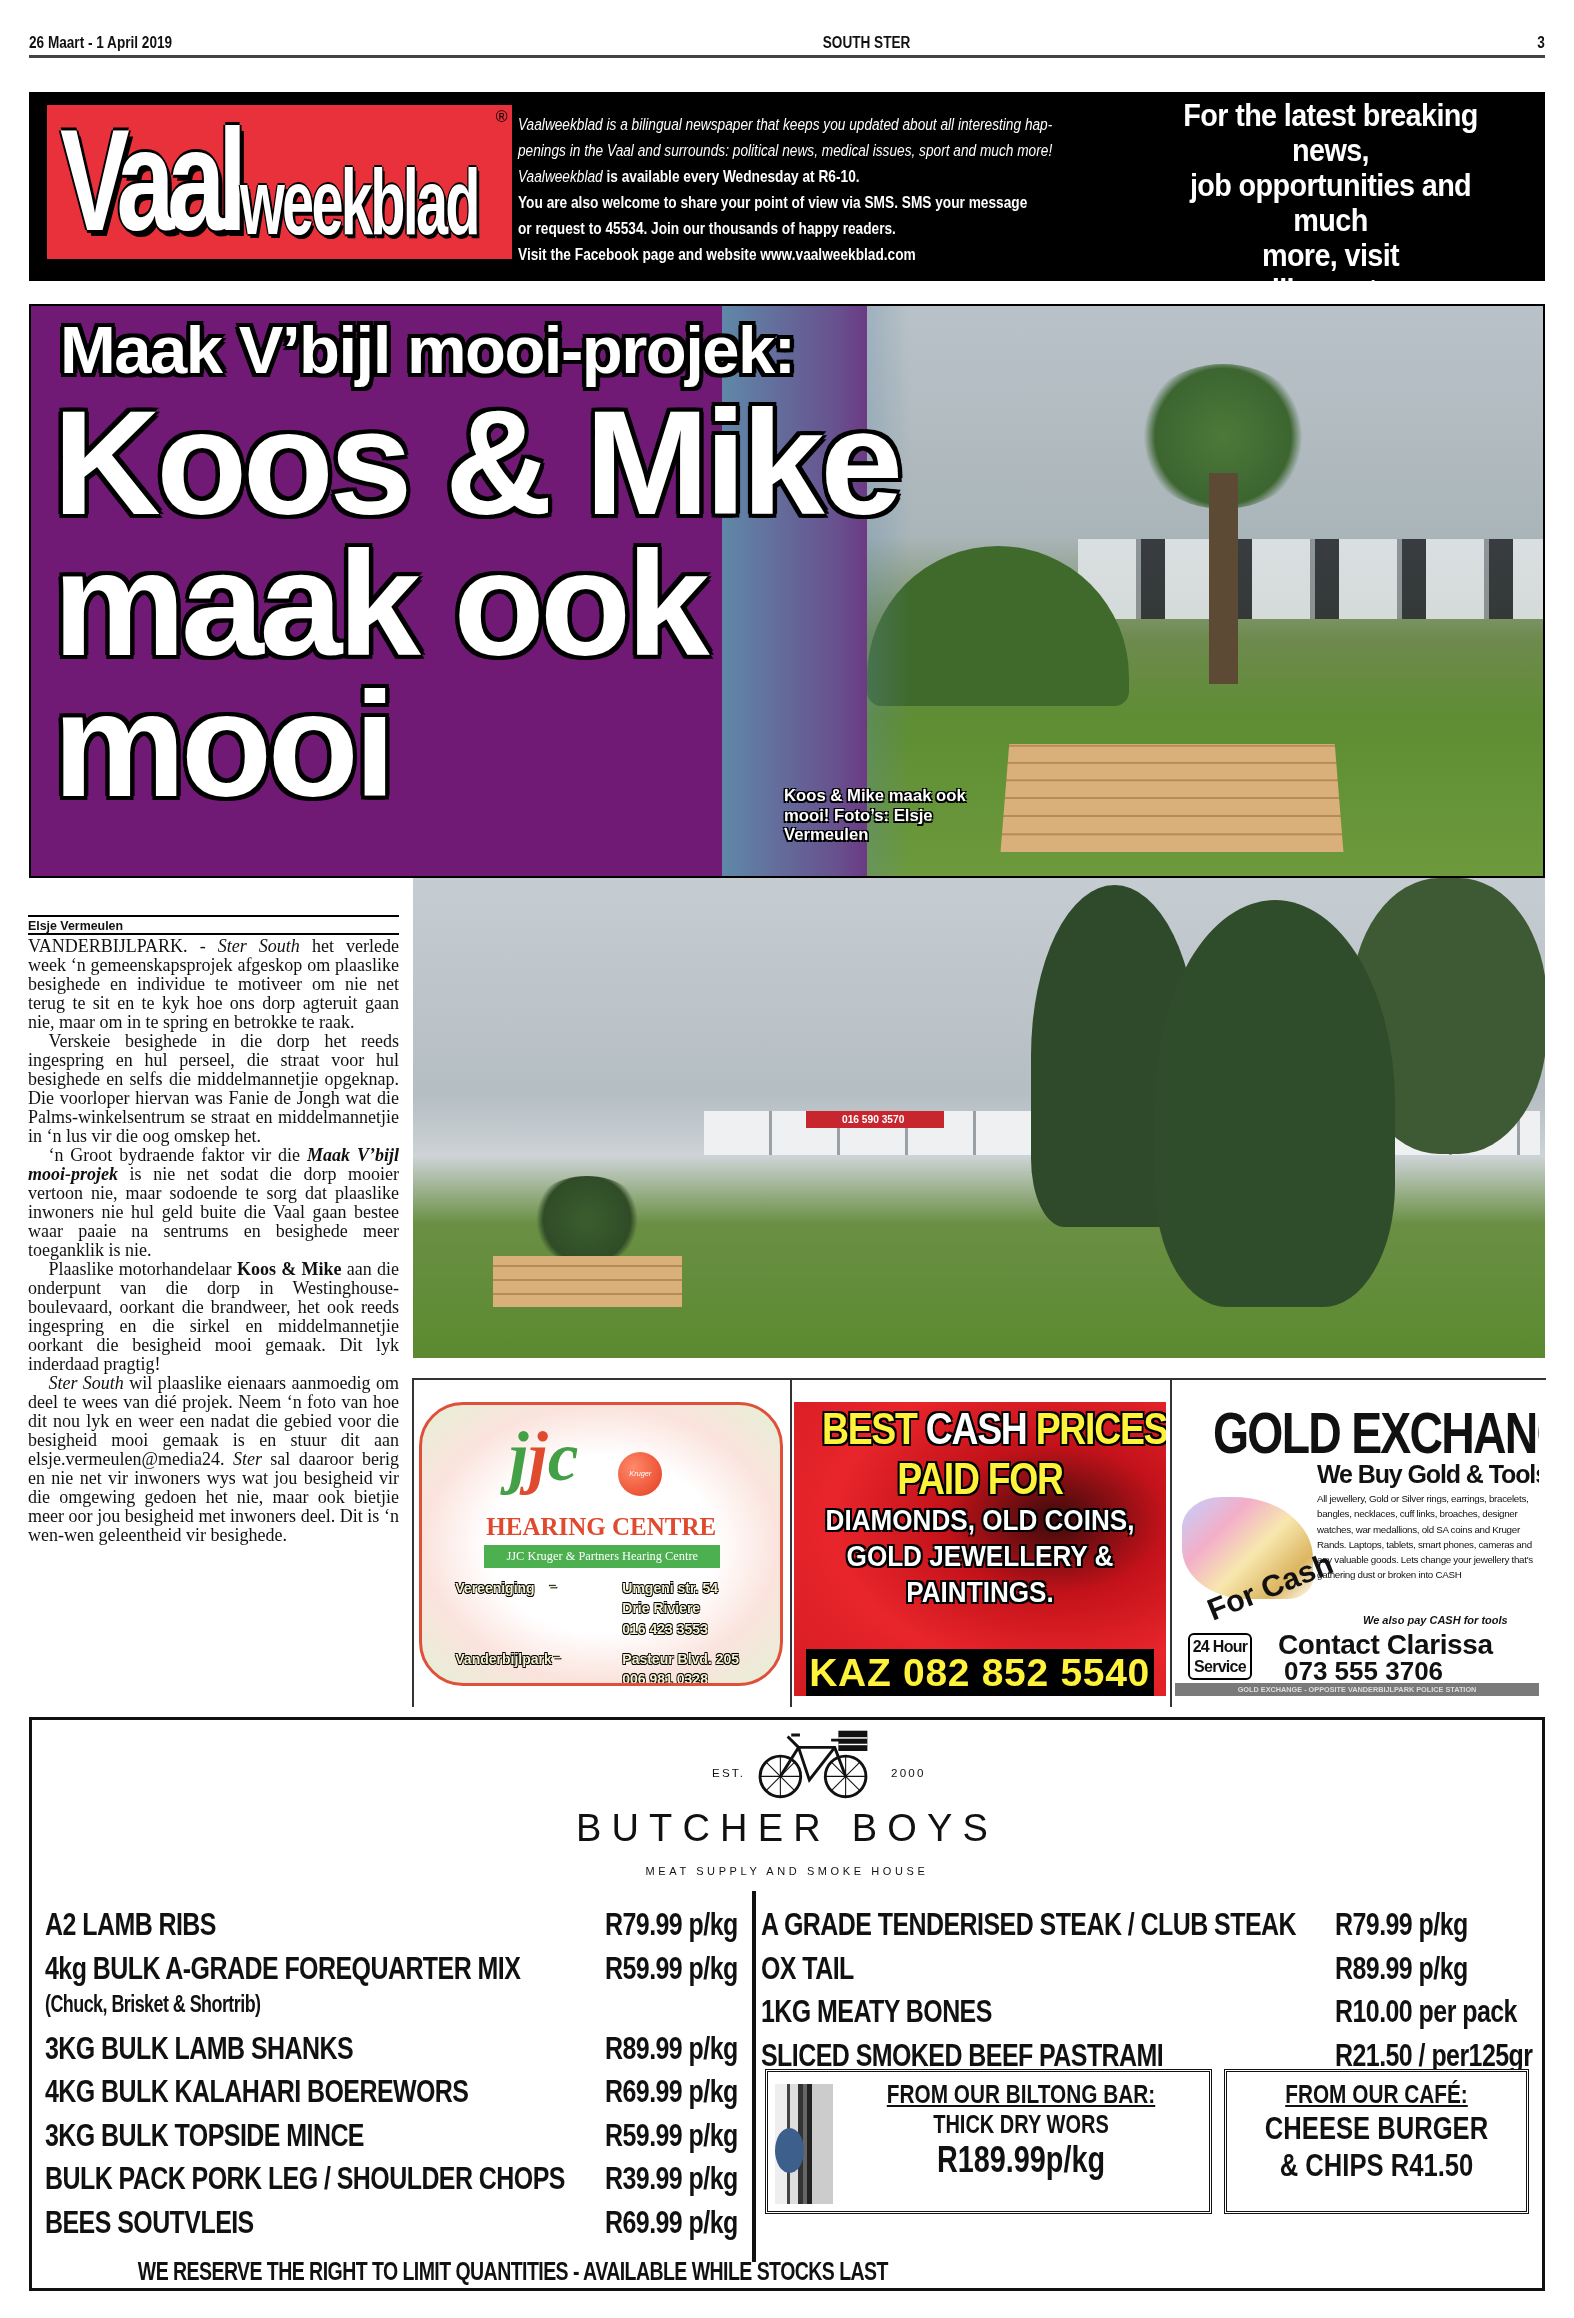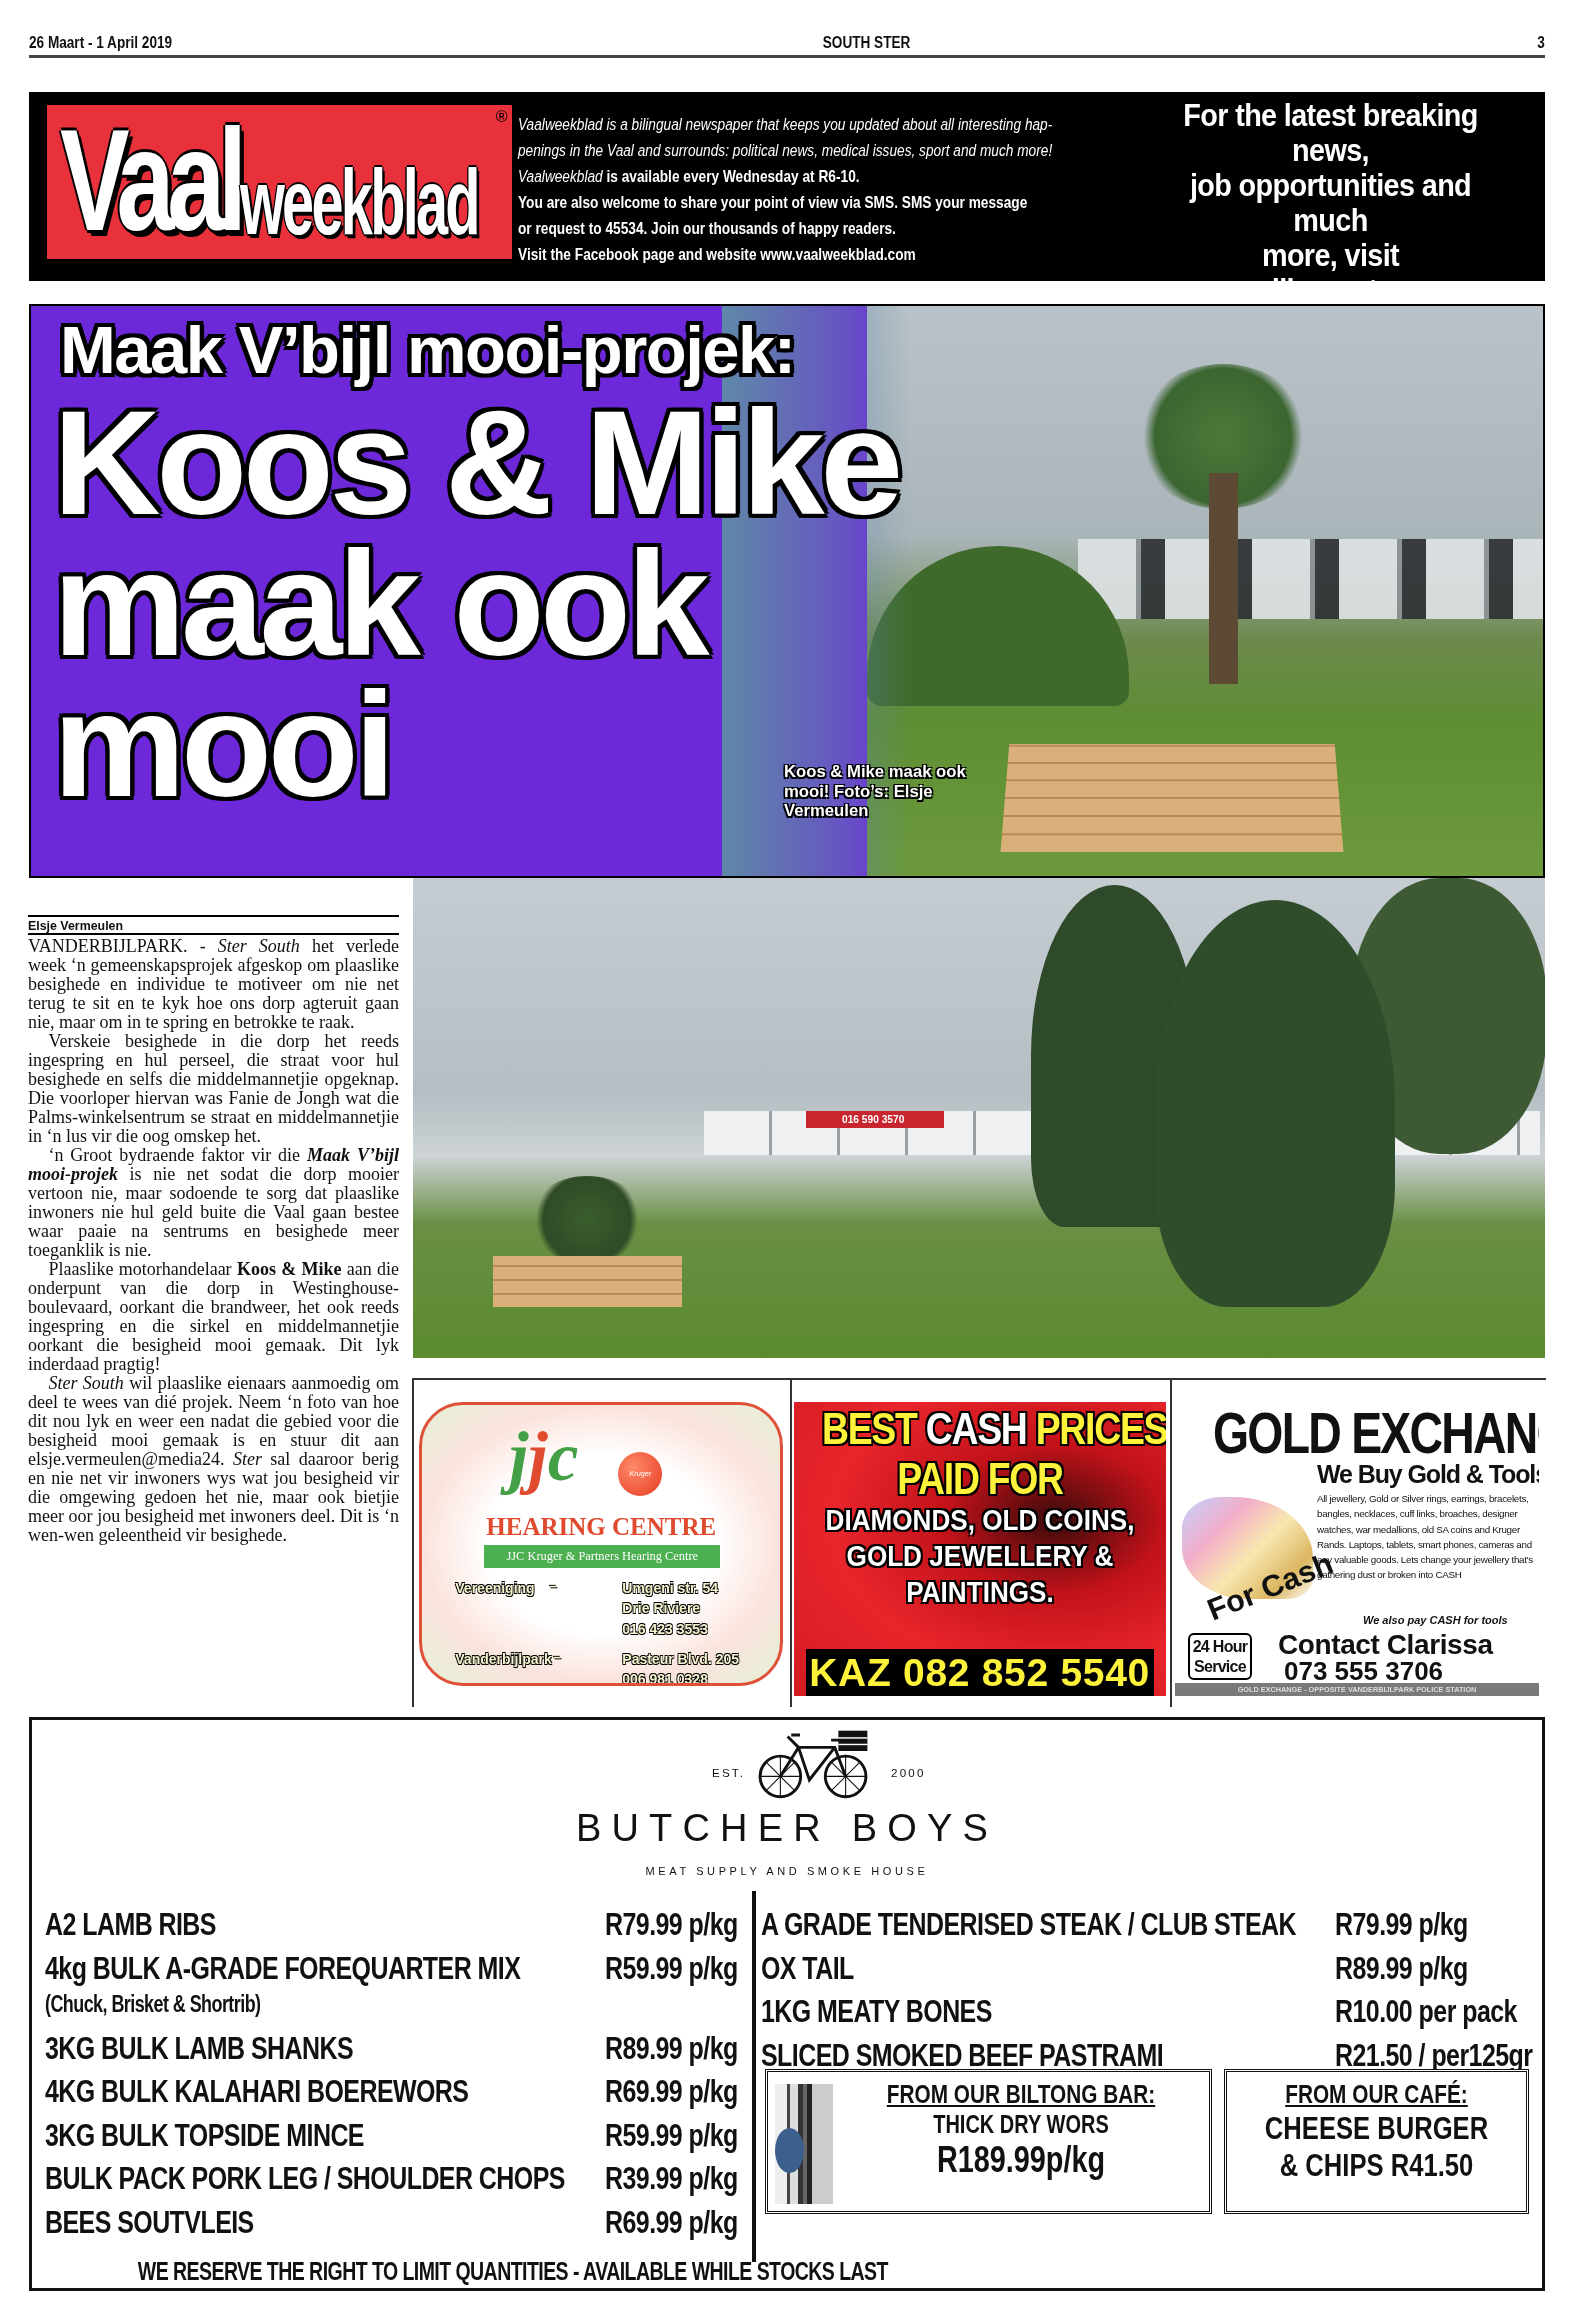--- a/index.html
+++ b/index.html
@@ -21,34 +21,34 @@
   .vw-logo .week { position: absolute; left: 193px; top: 51px; font-size: 93px; font-weight: bold; color: #fff; letter-spacing: -4.4px; transform: scaleX(0.62); transform-origin: left top; line-height: 1; text-shadow: -2.2px 0 #000, 2.2px 0 #000, 0 -2.2px #000, 0 2.2px #000, 4.4px 4.4px 0 #000; }
   .vw-logo .reg { position: absolute; right: 4.4px; top: 2.9px; color: #000; font-size: 16px; }
   .banner-text { position: absolute; left: 489px; top: 19.6px; width: 633px; color: #fff; font-size: 16.7px; line-height: 26px; }
   .banner-text p { white-space: nowrap; transform: scaleX(0.82); transform-origin: left top; }
   .banner-text .it { font-style: italic; font-weight: normal; }
   .banner-text .bd { font-weight: bold; }
   .banner-right { position: absolute; left: 1105px; top: 5.8px; width: 393px; color: #fff; font-weight: bold; font-size: 32px; line-height: 35px; text-align: center; letter-spacing: -0.7px; }
   .banner-right div { transform: scaleX(0.9); }
 
   
-  .hero { top: 304px; left: 29px; width: 1516px; height: 574px; border: 2.2px solid #000; overflow: hidden; background: #6d28d9; }
+  .hero { top: 304px; left: 29px; width: 1516px; height: 574px; border: 2.2px solid #000; overflow: hidden; background: #701a75; }
   .hero-photo { position: absolute; left: 836px; top: 0; width: 680px; height: 574px; background: linear-gradient(180deg, #b9c2c8 0%, #aab5ba 40%, #6e8a4e 58%, #5e8d33 72%, #6d9a3c 100%); }
   .hero-fade { position: absolute; left: 691px; top: 0; width: 189px; height: 574px; background: linear-gradient(90deg, #5f88a8 0%, rgba(95,136,168,0.5) 60%, rgba(95,136,168,0) 100%); }
   .hero-shrub { position: absolute; left: 836px; top: 240px; width: 262px; height: 160px; border-radius: 131px 131px 14.5px 14.5px; background: #3f6a2c; }
   .hero-tree { position: absolute; left: 1134px; top: 58px; width: 116px; height: 305px; }
   .hero-tree .trunk { position: absolute; left: 44px; top: 109px; width: 29px; height: 211px; background: #5d4a35; }
   .hero-tree .fronds { position: absolute; left: -29px; top: 0; width: 174px; height: 145px; border-radius: 50%; background: radial-gradient(circle, #4c7a3a 0%, #3c6530 60%, transparent 70%); }
   .hero-planter { position: absolute; left: 974px; top: 436px; width: 334px; height: 109px; background: repeating-linear-gradient(0deg, #d9b07a 0 16px, #b88a58 16px 18px); transform: perspective(291px) rotateX(8deg); }
   .hero-cars { position: absolute; left: 1047px; top: 233px; width: 465px; height: 80px; background: repeating-linear-gradient(90deg, #dfe3e6 0 58px, #8b9196 58px 63px, #2c2f33 63px 87px); opacity: 0.9; }
 
   .outline { color: #fff; font-weight: bold; text-shadow: -3.6px -3.6px 0 #000, 3.6px -3.6px 0 #000, -3.6px 3.6px 0 #000, 3.6px 3.6px 0 #000, 0 -4.4px 0 #000, 0 4.4px 0 #000, -4.4px 0 0 #000, 4.4px 0 0 #000; }
   .kicker { position: absolute; left: 29px; top: 10.2px; font-size: 67px; line-height: 1; letter-spacing: -1.5px; white-space: nowrap; }
   .headline { position: absolute; left: 22px; top: 86px; font-size: 149px; line-height: 141px; letter-spacing: -4.4px; white-space: nowrap; }
-  .caption { position: absolute; left: 753px; top: 456px; font-size: 16.7px; line-height: 19.6px; font-weight: bold; color: #fff; text-shadow: -1.5px -1.5px 0 #000, 1.5px -1.5px 0 #000, -1.5px 1.5px 0 #000, 1.5px 1.5px 0 #000; width: 218px; }
+  .caption { position: absolute; left: 753px; top: 480px; font-size: 16.7px; line-height: 19.6px; font-weight: bold; color: #fff; text-shadow: -1.5px -1.5px 0 #000, 1.5px -1.5px 0 #000, -1.5px 1.5px 0 #000, 1.5px 1.5px 0 #000; width: 218px; }
 
   
   .photo2 { top: 878px; left: 413px; width: 1132px; height: 480px; overflow: hidden; background: linear-gradient(180deg, #c6cdd2 0%, #b5bec3 45%, #cdd3d6 58%, #6a8f44 72%, #5b8a2f 100%); }
   .photo2 .tree-l { position: absolute; left: 618px; top: 7.3px; width: 167px; height: 342px; border-radius: 50% 50% 20% 20%; background: #2f4a2a; }
   .photo2 .tree-r { position: absolute; left: 742px; top: 22px; width: 240px; height: 407px; border-radius: 50% 50% 30% 30%; background: #304d2b; }
   .photo2 .tree-far { position: absolute; left: 938px; top: 0; width: 196px; height: 276px; border-radius: 45%; background: #3e5a35; }
   .photo2 .bldg { position: absolute; left: 291px; top: 233px; width: 836px; height: 44px; background: repeating-linear-gradient(90deg, #eef0f1 0 65px, #9aa0a4 65px 68px); }
   .photo2 .planter { position: absolute; left: 80px; top: 378px; width: 189px; height: 51px; background: repeating-linear-gradient(0deg, #d9b07a 0 11.6px, #b88a58 11.6px 14px); }
   .photo2 .palm { position: absolute; left: 116px; top: 298px; width: 116px; height: 87px; border-radius: 50%; background: radial-gradient(circle, #3b5e2e 0%, #2f4c27 60%, transparent 70%); }
   .photo2 .sign { position: absolute; left: 393px; top: 233px; width: 138px; height: 17.4px; background: #c8262e; }

